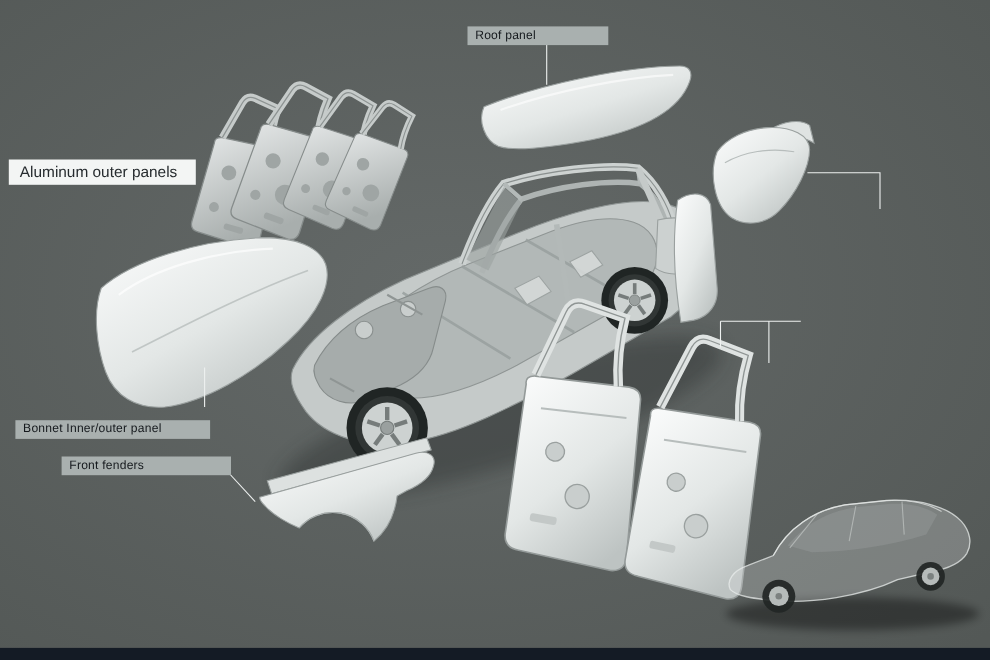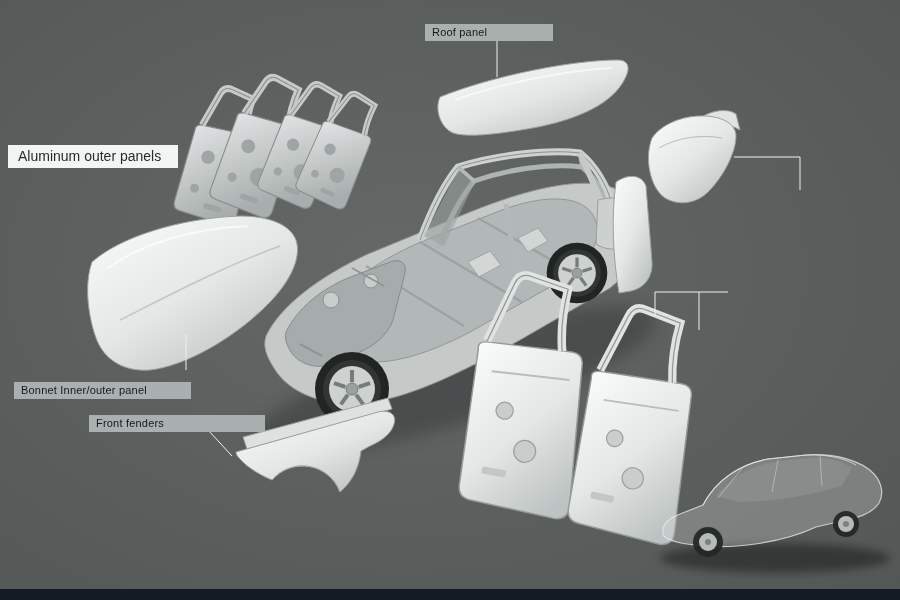--- a/index.html
+++ b/index.html
@@ -13,21 +13,21 @@
     color:var(--label-text,#15191d);
     font-size:11px; line-height:14px;
     padding:1px 6px 2px 7px;
     white-space:nowrap;
     letter-spacing:.2px;
   }
   #lbl-roof    { left:425px; top:24px;  width:128px; }
   #lbl-backdoor{ left:731px; top:190px; width:151px; }
   #lbl-doors   { left:728px; top:284px; width:156px; }
   #lbl-bonnet  { left:14px;  top:370px; width:177px;margin-top:12px; }
-  #lbl-fenders { left:56px;  top:415px; width:176px;margin-left:33px; }
+  #lbl-fenders { left:56px;  top:415px; width:154px; }
   #title-tag {
     position:absolute; left:8px; top:145px; width:170px;
     background:var(--title-background,#f3f5f4);
     color:var(--title-text,#262b2e);
     font-size:14px; line-height:18px;
     padding:2px 8px 3px 10px; white-space:nowrap;
   }
   #footer-bar {
     position:absolute; left:0; bottom:0; width:100%; height:11px;
     background:var(--footer-bar,#141b25);

